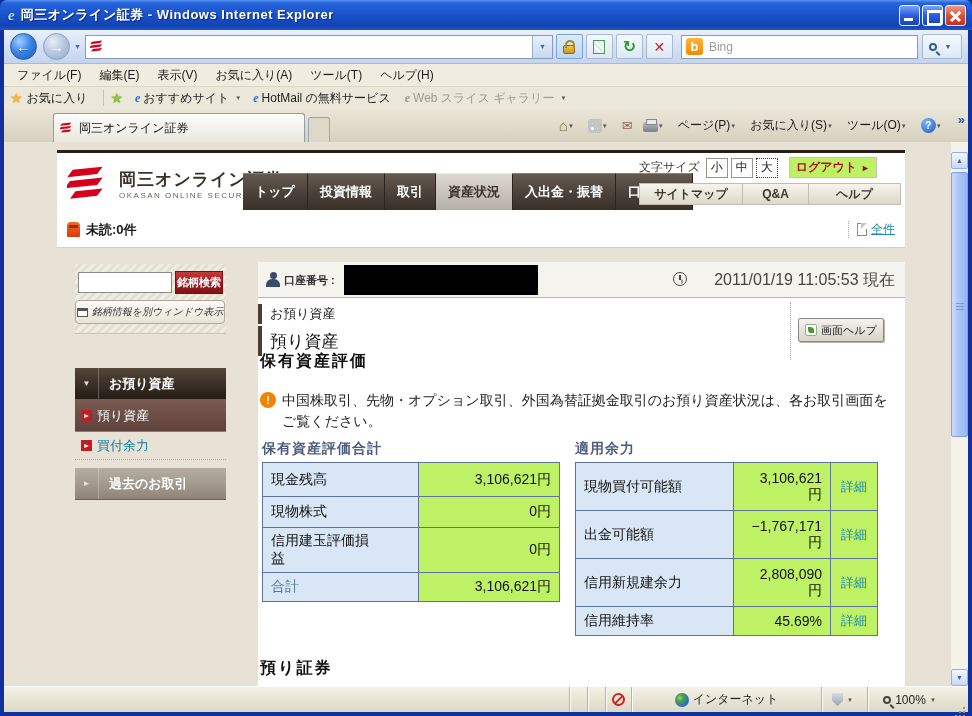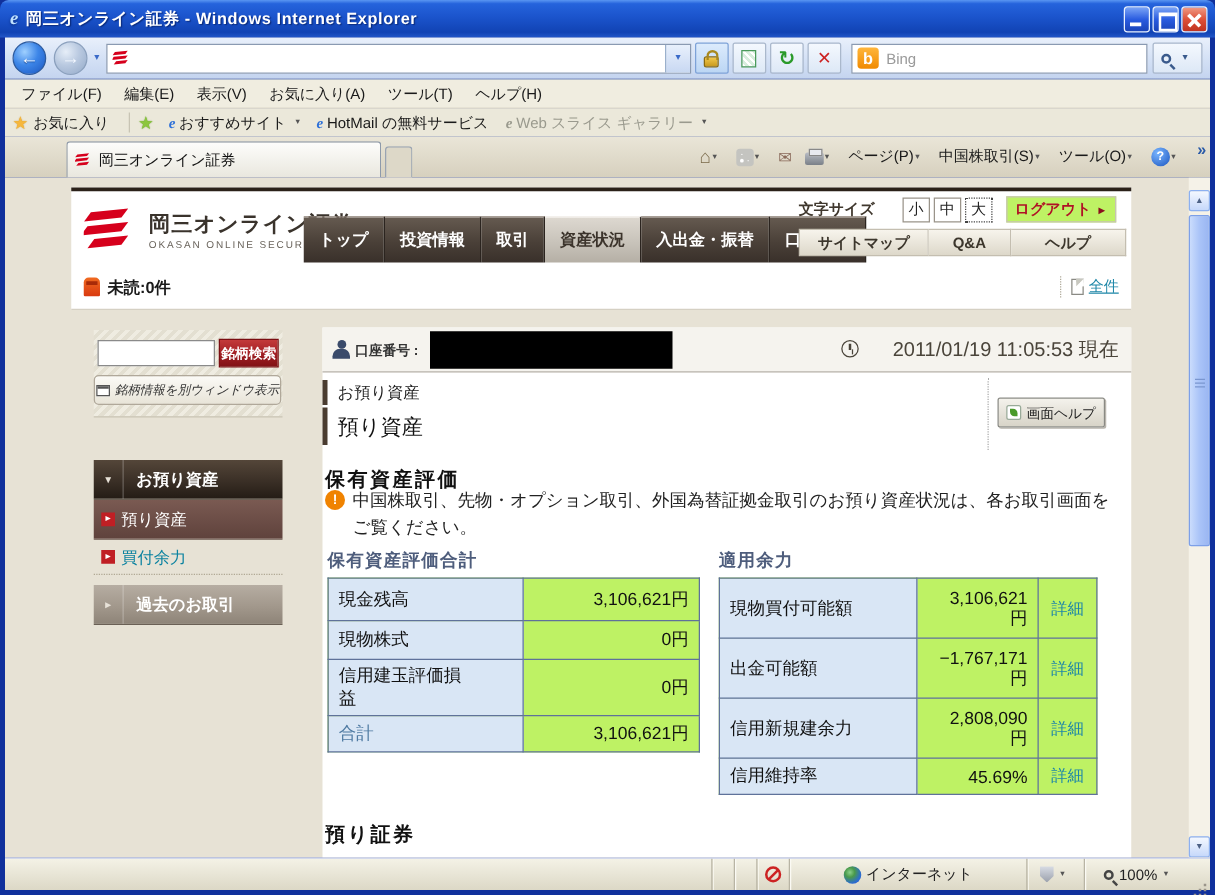--- a/index.html
+++ b/index.html
@@ -113,21 +113,21 @@
   .gnav { position:absolute; left:186px; bottom:2px; height:37px; display:flex; }
   .gnav .gtab {
     height:100%; display:flex; align-items:center; justify-content:center;
     font-size:13px; font-weight:bold; color:#fff; cursor:pointer;
     background:linear-gradient(180deg,#655a50 0%,#4a4038 55%,#39302a 100%);
     border-right:1px solid #2b241f; border-top:1px solid #8a7f74; padding:0 12px;
   }
   .gnav .gtab.active { background:linear-gradient(180deg,#ddd8d0 0%,#c6c1b8 60%,#b5afa5 100%); color:#3c342c; border-top:1px solid #efece6; }
   .headctl { position:absolute; right:4px; top:4px; width:262px; }
   .fsrow { display:flex; align-items:center; }
-  .fslabel { font-size:12px; font-weight:bold; color:#40382e; margin-right:22px; }
+  .fslabel { font-size:12px; font-weight:normal; color:#40382e; margin-right:6px; }
   .fsbtn { width:22px; height:20px; border:1px solid #9a948a; background:#fff; font-size:12px; color:#222; display:flex; align-items:center; justify-content:center; margin-right:3px; cursor:pointer; }
   .fsbtn.sel { border:1px dotted #444; }
   .logoutbtn { margin-left:8px; width:88px; height:21px; border:1px solid #c8c2b6; background:#bef264; display:flex; align-items:center; justify-content:center; gap:4px; cursor:pointer; }
   .logoutbtn .lg { font-size:12px; font-weight:bold; color:#b01126; }
   .logoutbtn .ar { font-size:9px; color:#8a0e1e; }
   .utilrow { display:flex; margin-top:5px; }
   .utilbtn { height:22px; border:1px solid #c4beb0; border-left:none; background:linear-gradient(180deg,#f7f4ec,#ddd8ca); font-size:12px; font-weight:bold; color:#3c362c; display:flex; align-items:center; justify-content:center; cursor:pointer; }
   .utilbtn:first-child { border-left:1px solid #c4beb0; }
   .u1{width:104px}.u2{width:66px}.u3{width:92px}
 
@@ -176,21 +176,21 @@
   .clock::after { content:""; position:absolute; left:5px; top:2px; width:1.5px; height:5px; background:#4a443a; box-shadow:2px 4px 0 -0.5px #4a443a; }
   .stamp { position:absolute; right:10px; top:8px; font-size:16px; color:#4a443a; }
   .bcrumb { position:absolute; left:0; top:42px; height:20px; border-left:4px solid #4a3c30; padding-left:8px; font-size:13px; color:#222; display:flex; align-items:center; }
   .ptitle { position:absolute; left:0; top:64px; height:30px; border-left:4px solid #4a3c30; padding-left:8px; font-size:17px; color:#111; display:flex; align-items:center; }
   .helpsep { position:absolute; left:532px; top:40px; height:58px; border-left:1px dotted #aaa; }
   .screenhelp { position:absolute; left:540px; top:56px; width:86px; height:24px; border:1px solid #8a8a84; border-radius:2px;
     background:linear-gradient(180deg,#f4f2ec,#d8d4c8); box-shadow:1px 1px 0 #b8b4ac;
     display:flex; align-items:center; justify-content:center; gap:4px; font-size:11px; color:#222; cursor:pointer; }
   .leaf { width:12px; height:12px; border-radius:2px; background:#fff; border:1px solid #9a9; position:relative; }
   .leaf::after { content:""; position:absolute; left:2px; top:2px; width:6px; height:6px; background:#4a9a2a; border-radius:0 60% 0 60%; }
-  .sectitle { position:absolute; left:2px; top:112px; font-size:16px; font-weight:bold; color:#111; letter-spacing:2px; }
+  .sectitle { position:absolute; left:2px; top:89px; font-size:16px; font-weight:bold; color:#111; letter-spacing:2px; }
   .warnrow { position:absolute; left:2px; top:128px; width:630px; display:flex; }
   .warnico { flex:none; width:16px; height:16px; border-radius:50%; background:#f08300; color:#fff; font-size:11px; font-weight:bold; text-align:center; line-height:16px; margin:2px 6px 0 0; }
   .warntext { font-size:14px; color:#222; line-height:21px; }
   .tblhead { position:absolute; top:178px; font-size:14px; font-weight:bold; color:#4e5d7c; letter-spacing:1px; }
   .th-l { left:4px; } .th-r { left:317px; }
   table.dt { border-collapse:collapse; position:absolute; top:200px; background:#bef264; }
   table.dt td { border:1px solid #5f729a; font-size:14px; color:#111; padding:2px 8px; white-space:pre-line; }
   table.dt td.lab { background:#d9e6f5; }
   table.dt td.val { text-align:right; }
   .tbl-left { left:4px; width:298px; }
@@ -319,21 +319,21 @@
       </div>
     <div class="cmditem">
         <div class="printer"></div>
         <span class="dropcaret">▼</span>
       </div>
     <div class="cmditem">
         <span>ページ(P)</span>
         <span class="dropcaret">▼</span>
       </div>
     <div class="cmditem">
-        <span>中国株取引(S)</span>
+        <span>お気に入り(S)</span>
         <span class="dropcaret">▼</span>
       </div>
     <div class="cmditem">
         <span>ツール(O)</span>
         <span class="dropcaret">▼</span>
       </div>
     <div class="cmditem">
         <div class="helpbtn-circ">?</div>
         <span class="dropcaret">▼</span>
       </div>

